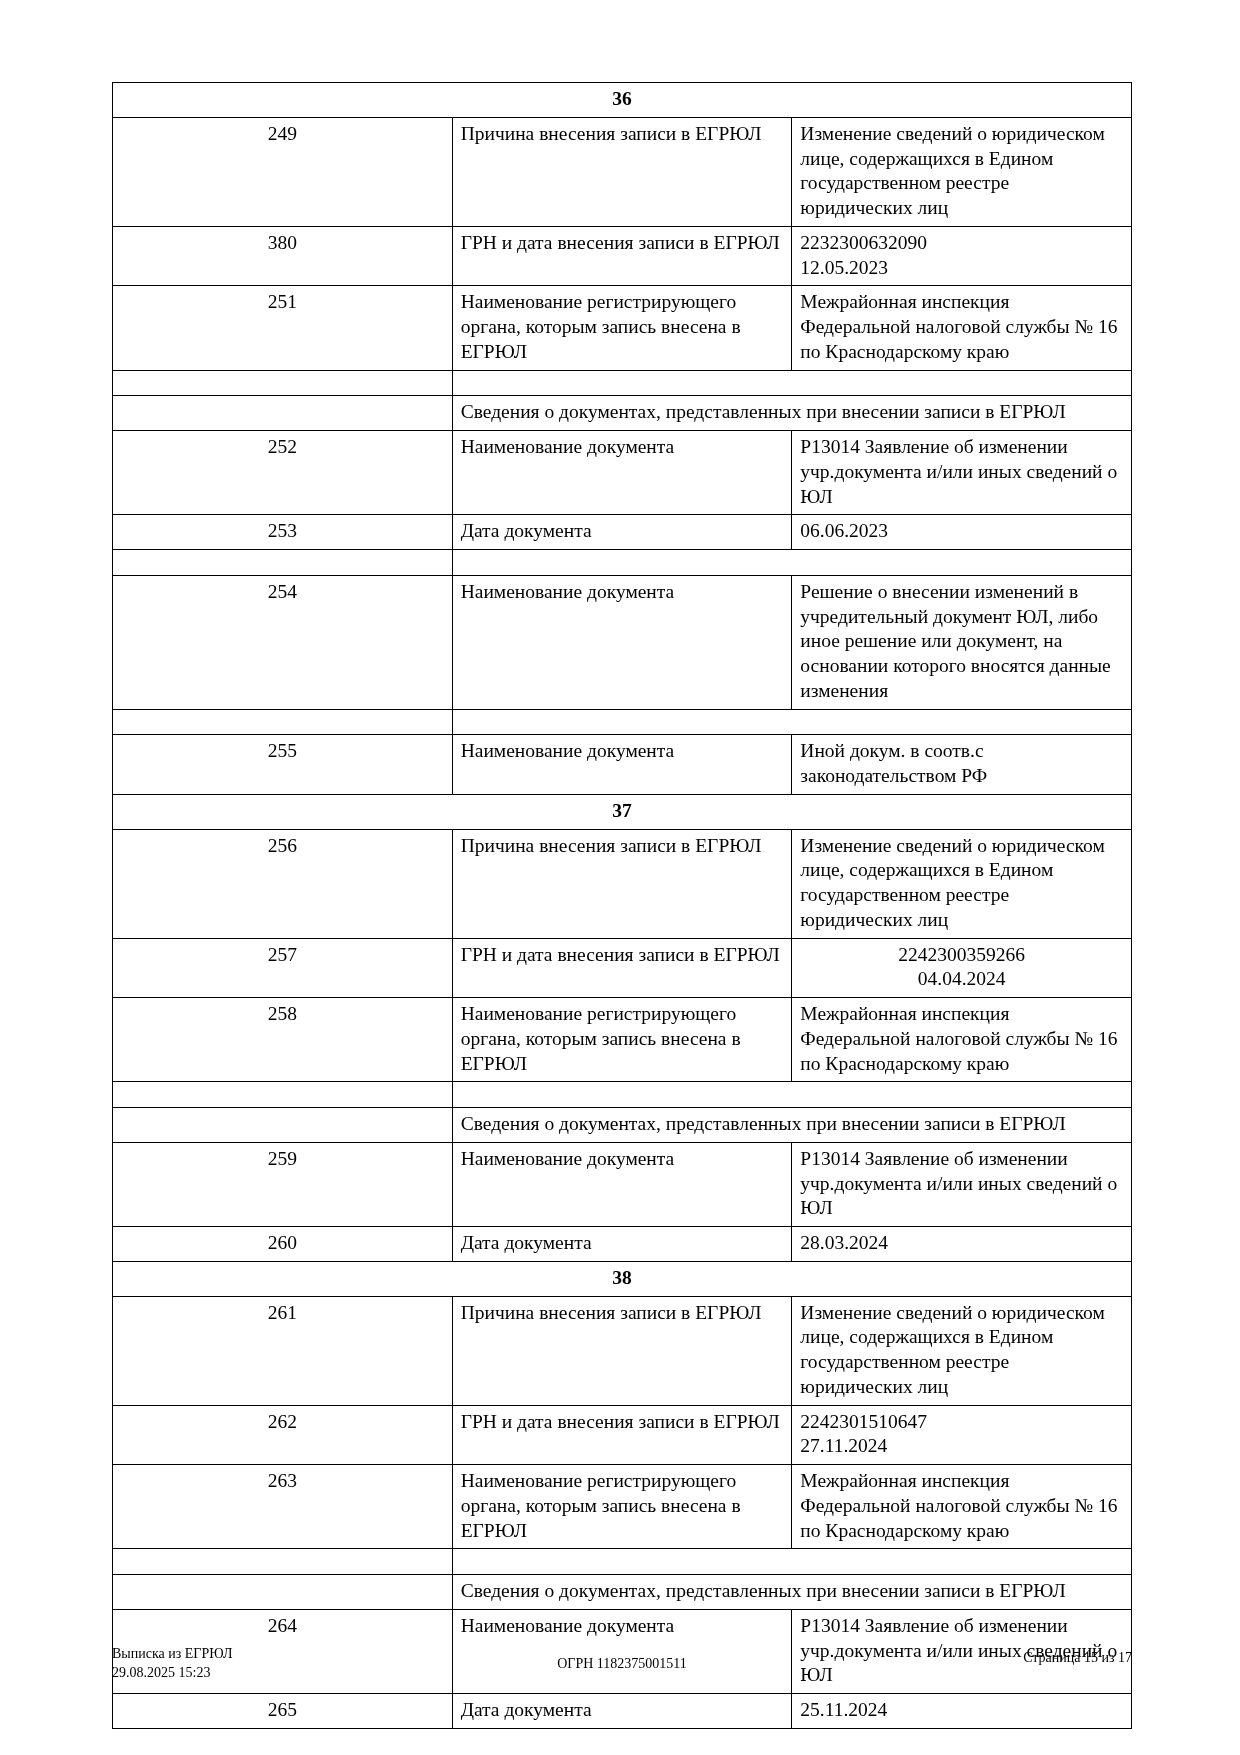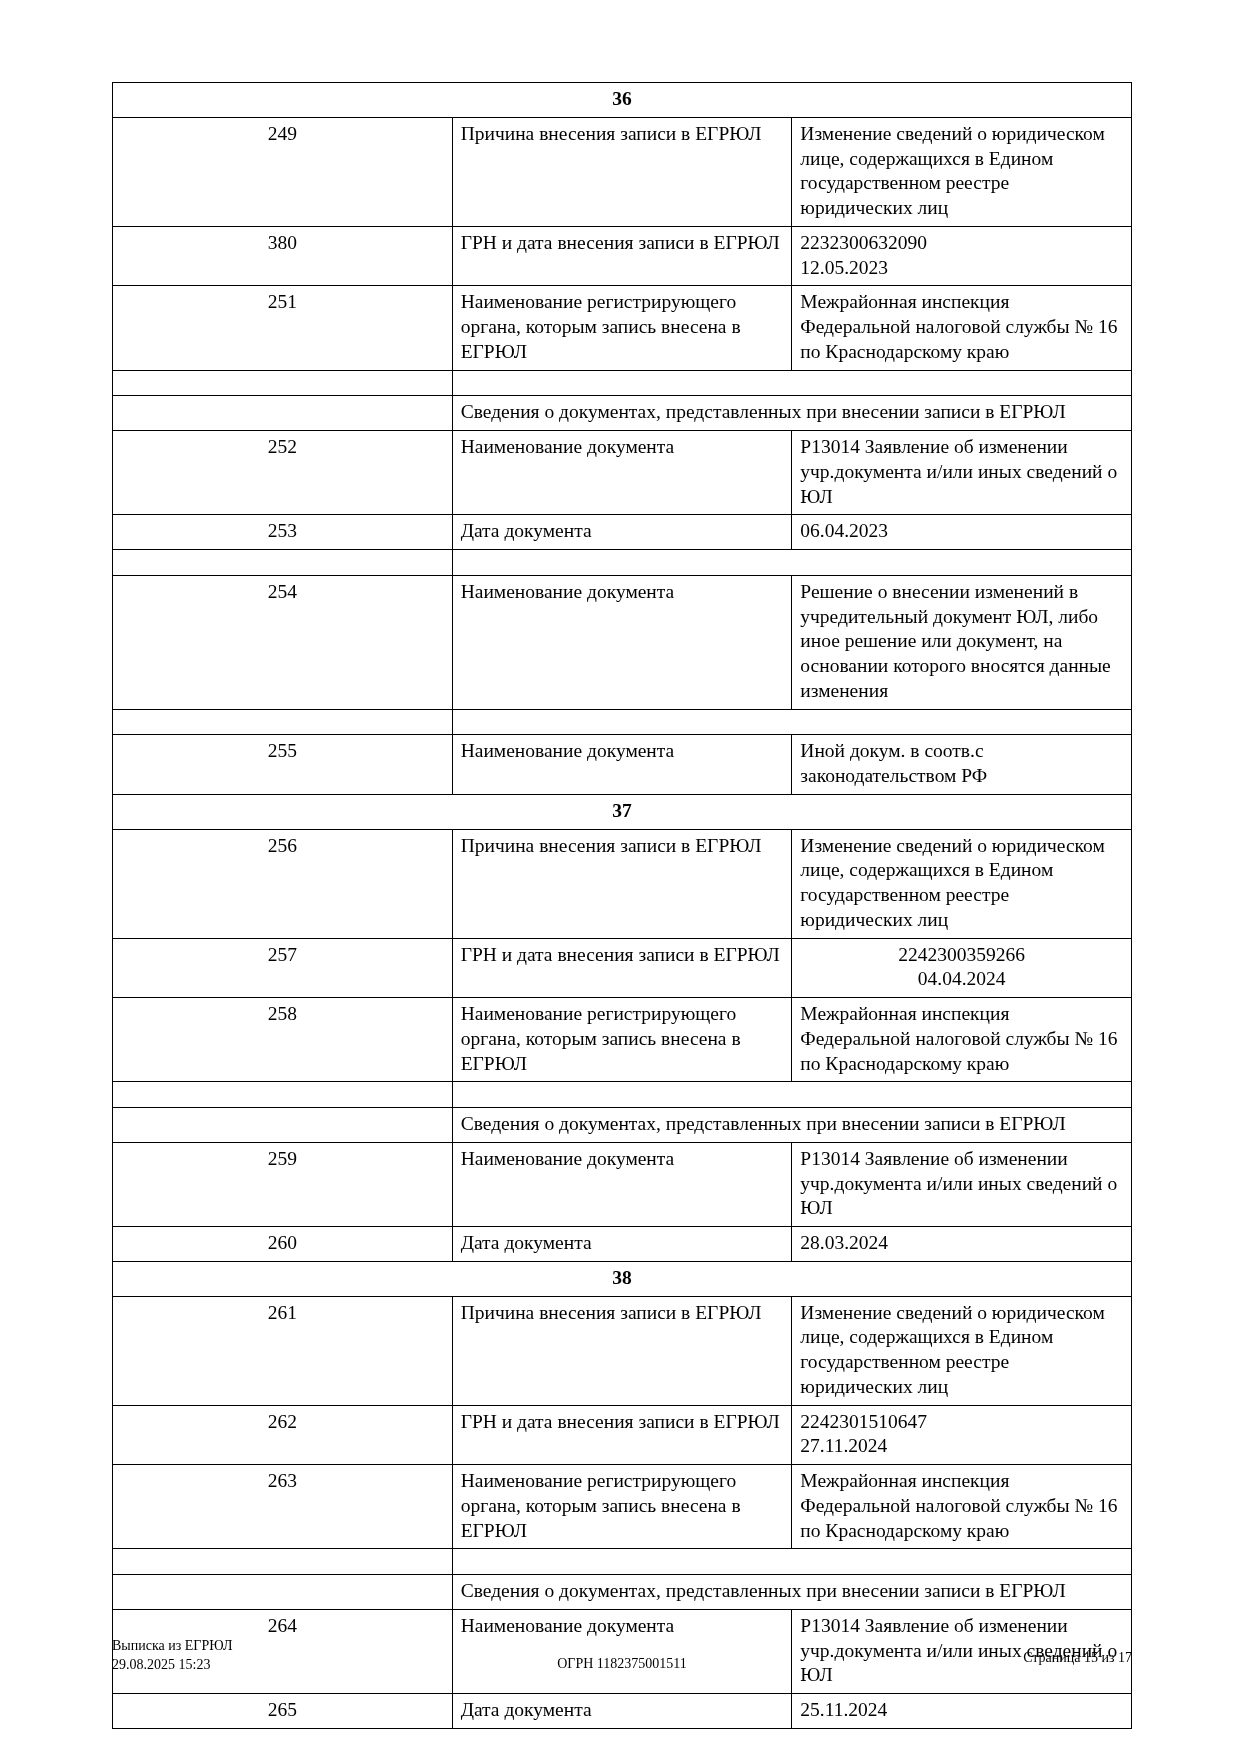--- a/index.html
+++ b/index.html
@@ -67,21 +67,21 @@
     position: absolute;
     left: 112px;
     top: 1637px;
     width: 1020px;
     font-size: 14px;
     line-height: 1.35;
   }
   .footer-left {
     position: absolute;
     left: 0;
-    top: 0;
+    top: 8px;
     text-align: left;
   }
   .footer-center {
     position: absolute;
     left: 0;
     top: 18px;
     width: 1020px;
     text-align: center;
   }
   .footer-right {
@@ -126,21 +126,21 @@
           <td colspan="2">Сведения о документах, представленных при внесении записи в ЕГРЮЛ</td>
         </tr>
         <tr>
           <td class="col-num">252</td>
           <td class="col-label">Наименование документа</td>
           <td class="col-value">Р13014 Заявление об изменении учр.документа и/или иных сведений о ЮЛ</td>
         </tr>
         <tr>
           <td class="col-num">253</td>
           <td class="col-label">Дата документа</td>
-          <td class="col-value">06.04.2023</td>
+          <td class="col-value">06.06.2023</td>
         </tr>
         <tr class="spacer-row">
           <td class="col-num sp-num">&nbsp;</td>
           <td colspan="2">&nbsp;</td>
         </tr>
         <tr>
           <td class="col-num">254</td>
           <td class="col-label">Наименование документа</td>
           <td class="col-value">Решение о внесении изменений в учредительный документ ЮЛ, либо иное решение или документ, на основании которого вносятся данные изменения</td>
         </tr>

